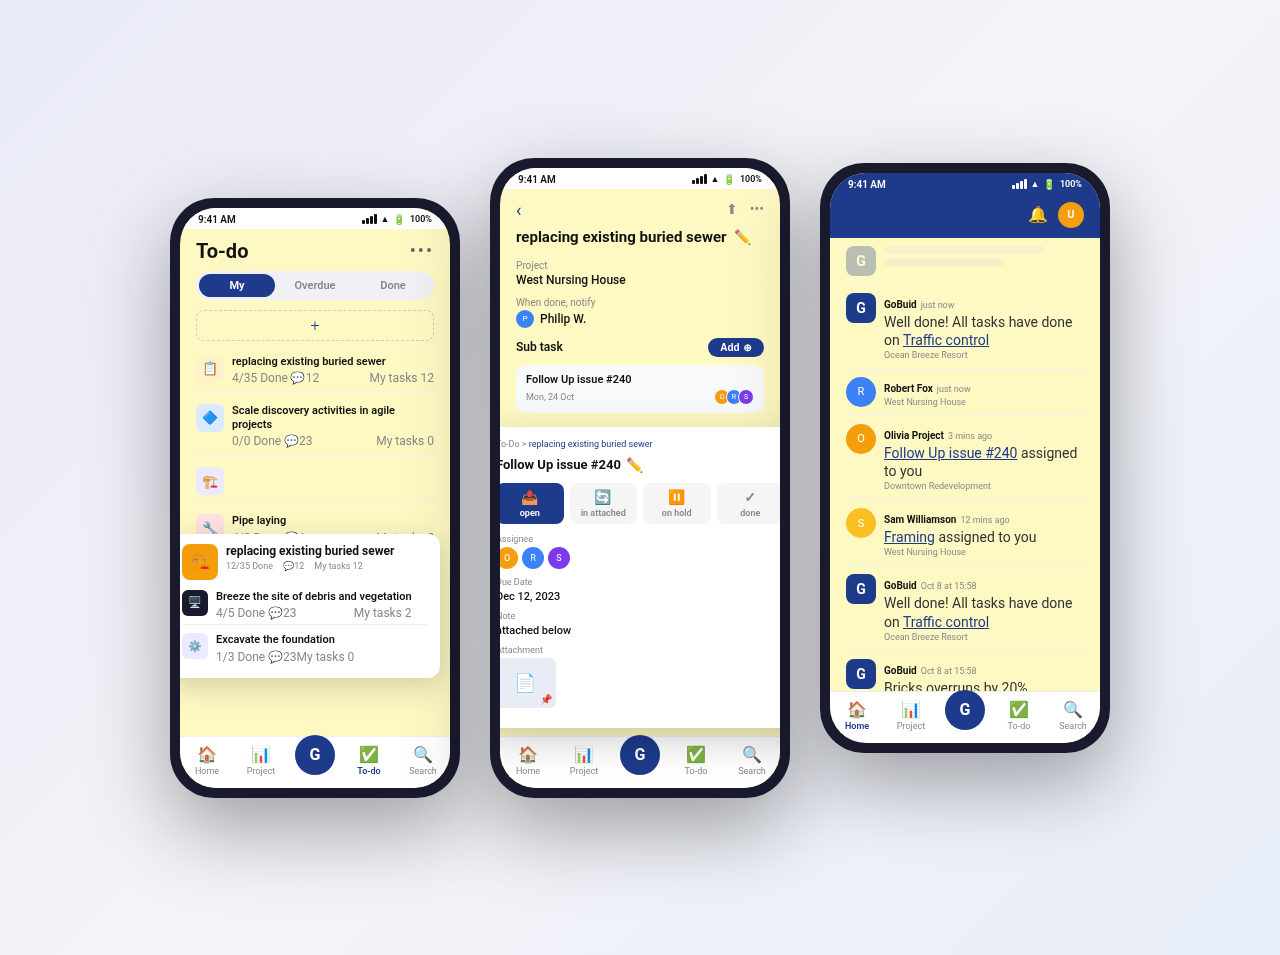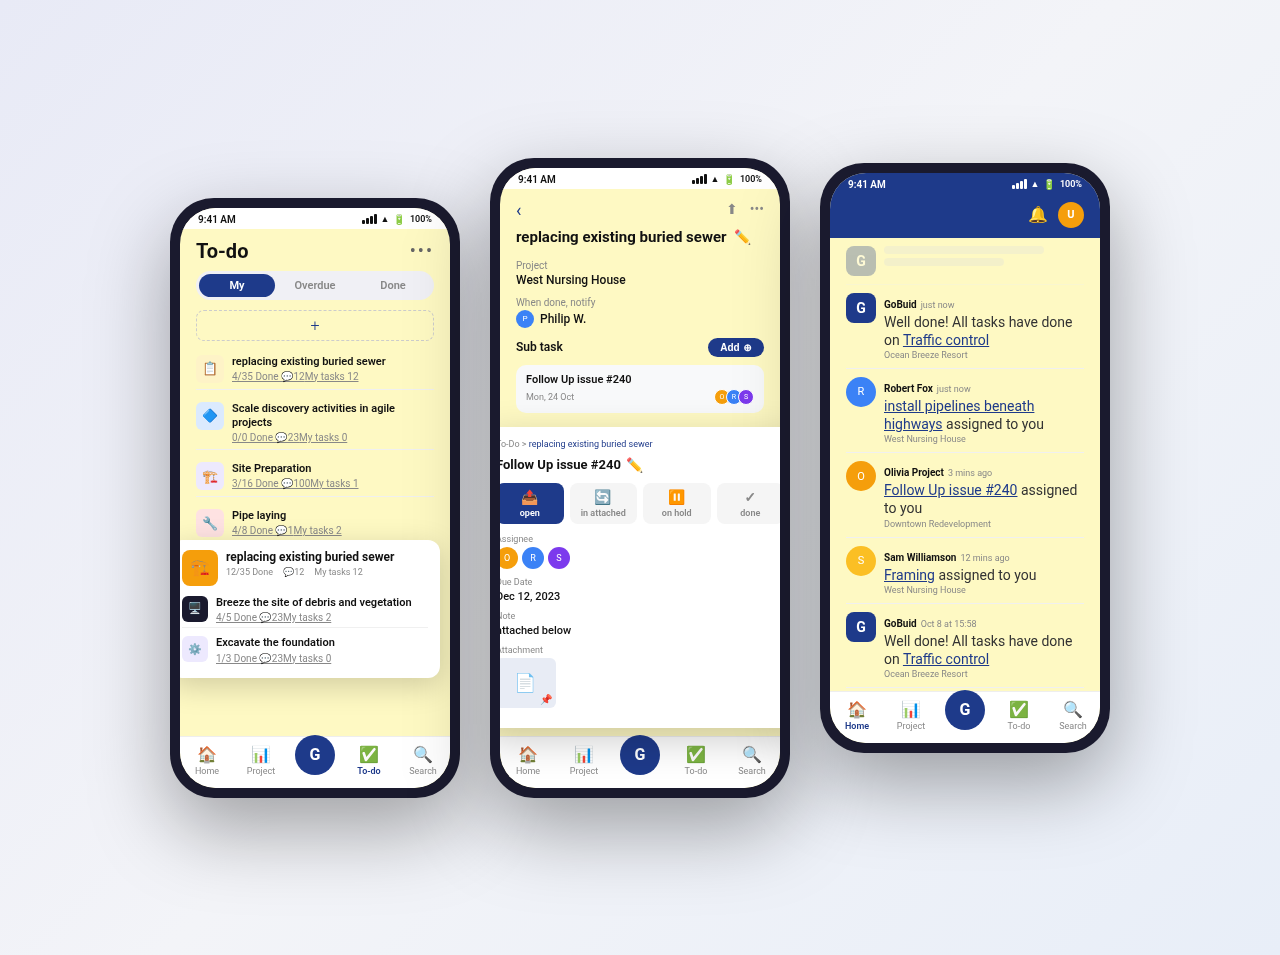--- a/index.html
+++ b/index.html
@@ -112,21 +112,21 @@
       height: 28px;
       border-radius: 6px;
       display: flex;
       align-items: center;
       justify-content: center;
       font-size: 13px;
       flex-shrink: 0;
     }
     .task-content { flex: 1; }
     .task-name { font-size: 11px; font-weight: 600; color: #111; line-height: 1.3; }
-    .task-meta { font-size: 10px; color: #888; display: flex; margin-top: 2px; text-decoration: underline; }
+    .task-meta { font-size: 12px; color: #888; display: flex; justify-content: space-between; margin-top: 2px; }
 
     
     .float-card {
       background: #fff;
       border-radius: 12px;
       box-shadow: 0 8px 30px rgba(0,0,0,0.18);
       padding: 10px 12px;
       position: absolute;
       width: 270px;
       z-index: 10;
@@ -365,27 +365,20 @@
         <div class="task-content">
           <div class="task-name">Scale discovery activities in agile projects</div>
           <div class="task-meta">
             <span>0/0 Done  💬23</span>
             <span>My tasks 0</span>
           </div>
         </div>
       </div>
       <div class="task-item">
         <div class="task-icon task-icon-purple">🏗️</div>
-        <div class="task-content">
-          <div class="task-name">Site Preparation</div>
-          <div class="task-meta">
-            <span>3/16 Done  💬100</span>
-            <span>My tasks 1</span>
-          </div>
-        </div>
       </div>
       <div class="task-item">
         <div class="task-icon task-icon-red">🔧</div>
         <div class="task-content">
           <div class="task-name">Pipe laying</div>
           <div class="task-meta">
             <span>4/8 Done  💬1</span>
             <span>My tasks 2</span>
           </div>
         </div>
@@ -643,21 +636,20 @@
           <div class="notif-text">Well done! All tasks have done on <span class="notif-link">Traffic control</span></div>
           <div class="notif-project">Ocean Breeze Resort</div>
         </div>
       </div>
 
       <div class="notif-item">
         <div class="notif-user-av av-blue" style="width:30px;height:30px;border-radius:50%;background:#3b82f6;flex-shrink:0;display:flex;align-items:center;justify-content:center;font-size:11px;color:#fff;">R</div>
         <div class="notif-content">
           <span class="notif-sender">Robert Fox</span>
           <span class="notif-time"> just now</span>
-          <div class="notif-text"><span class="notif-link">install pipelines beneath highways</span> assigned to you</div>
           <div class="notif-project">West Nursing House</div>
         </div>
       </div>
 
       <div class="notif-item">
         <div class="notif-user-av av-orange" style="width:30px;height:30px;border-radius:50%;background:#f59e0b;flex-shrink:0;display:flex;align-items:center;justify-content:center;font-size:11px;color:#fff;">O</div>
         <div class="notif-content">
           <span class="notif-sender">Olivia Project</span>
           <span class="notif-time"> 3 mins ago</span>
           <div class="notif-text"><span class="notif-link">Follow Up issue #240</span> assigned to you</div>

